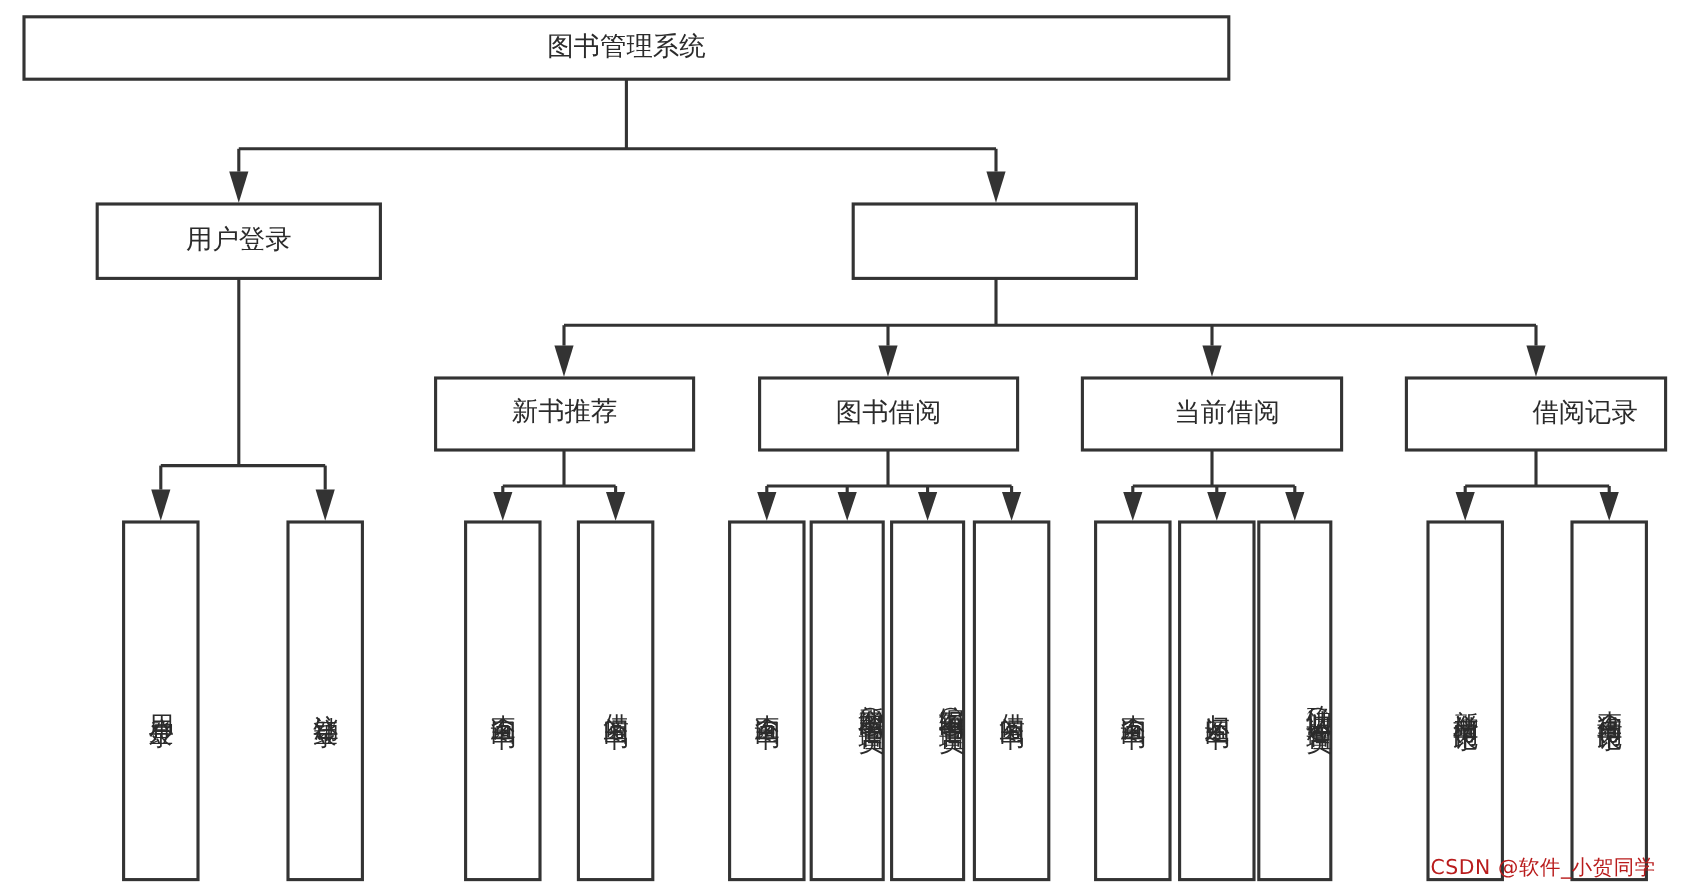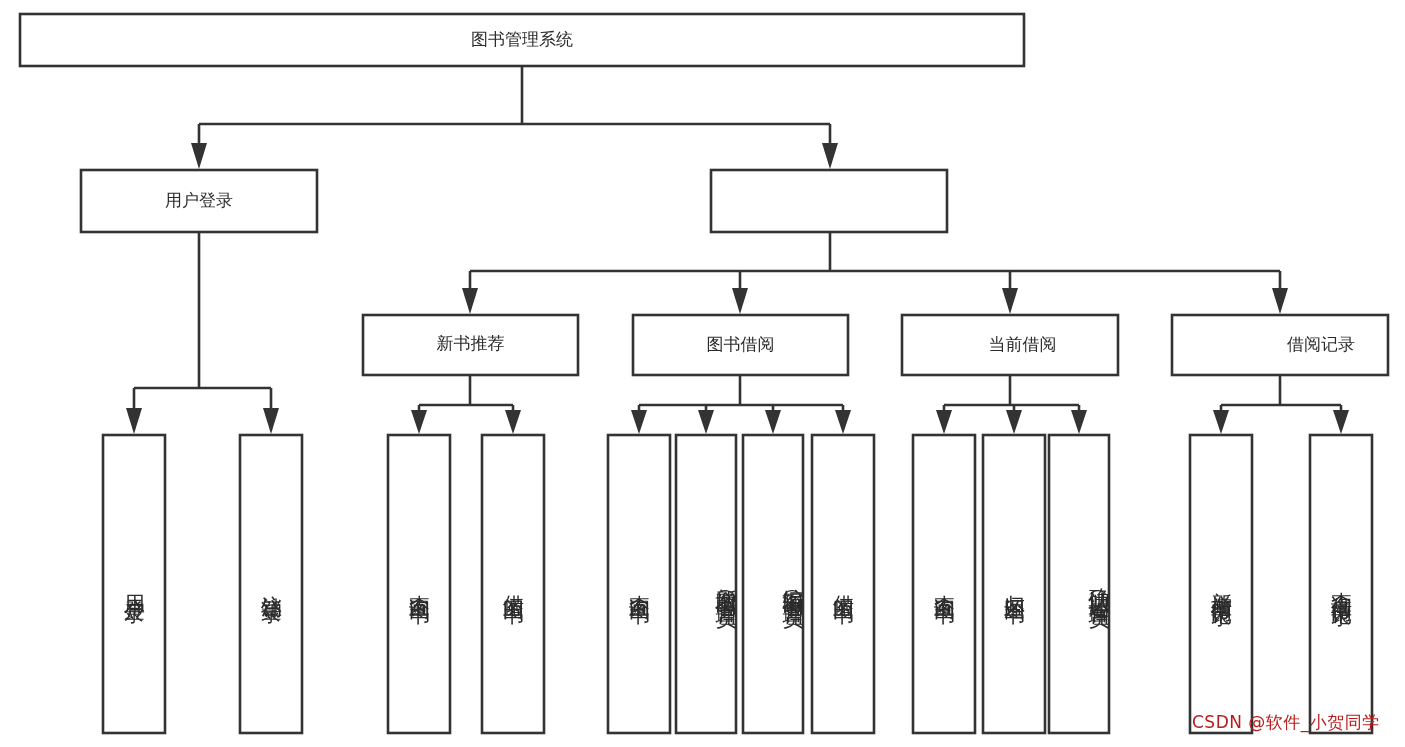--- a/index.html
+++ b/index.html
@@ -43,21 +43,21 @@
     stroke: none;
   }
   
   .node-label {
     position: absolute;
     display: flex;
     align-items: center;
     justify-content: center;
     color: #2b2b2b;
     font-family: "DejaVu Sans", "Liberation Sans", sans-serif;
-    font-size: 17px;
+    font-size: 22px;
     line-height: 1.12;
     letter-spacing: 0px;
     pointer-events: none;
     box-sizing: border-box;
     text-align: center;
   }
   .node-label.horizontal {
     writing-mode: horizontal-tb;
   }
   .node-label.vertical {

